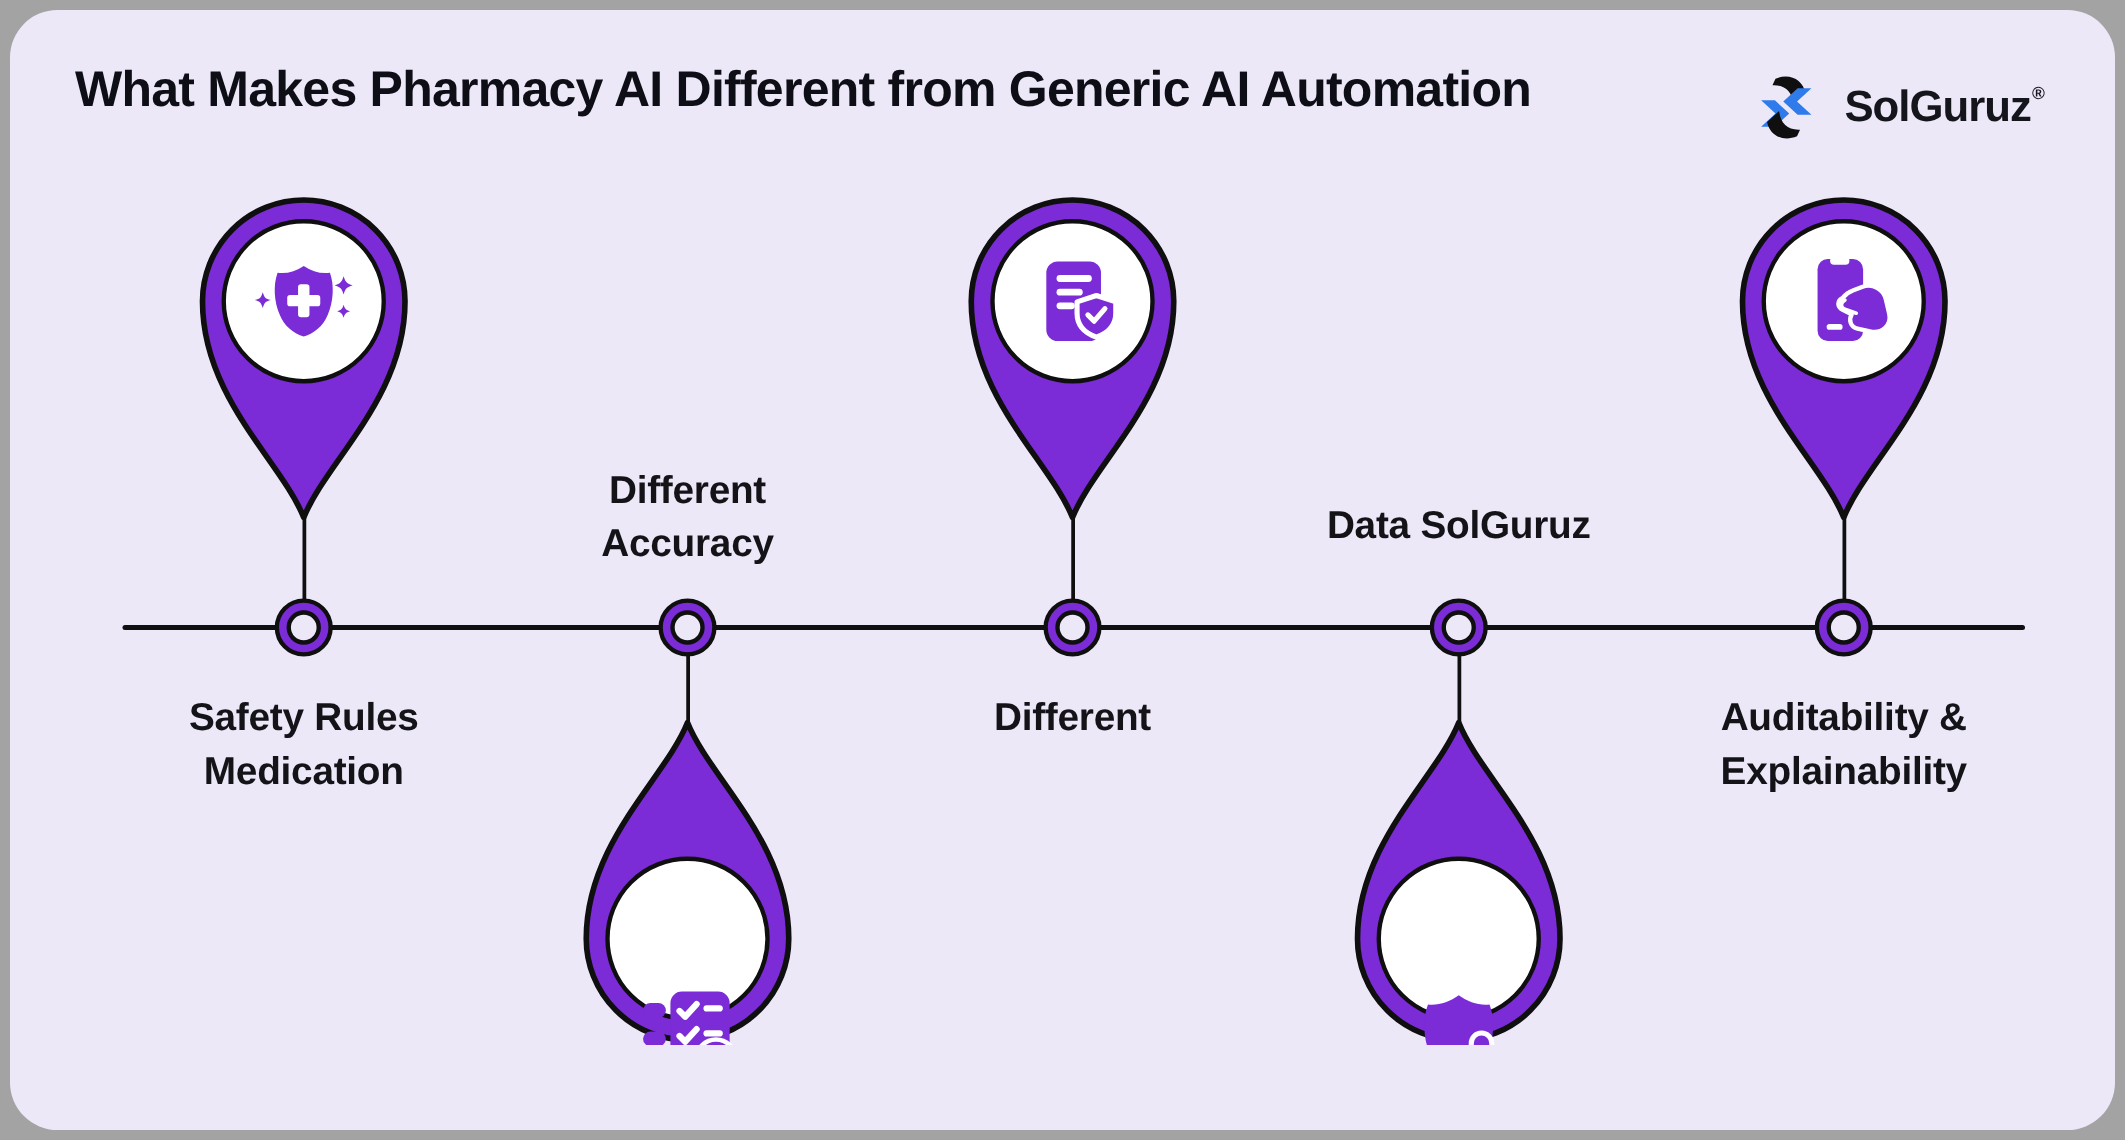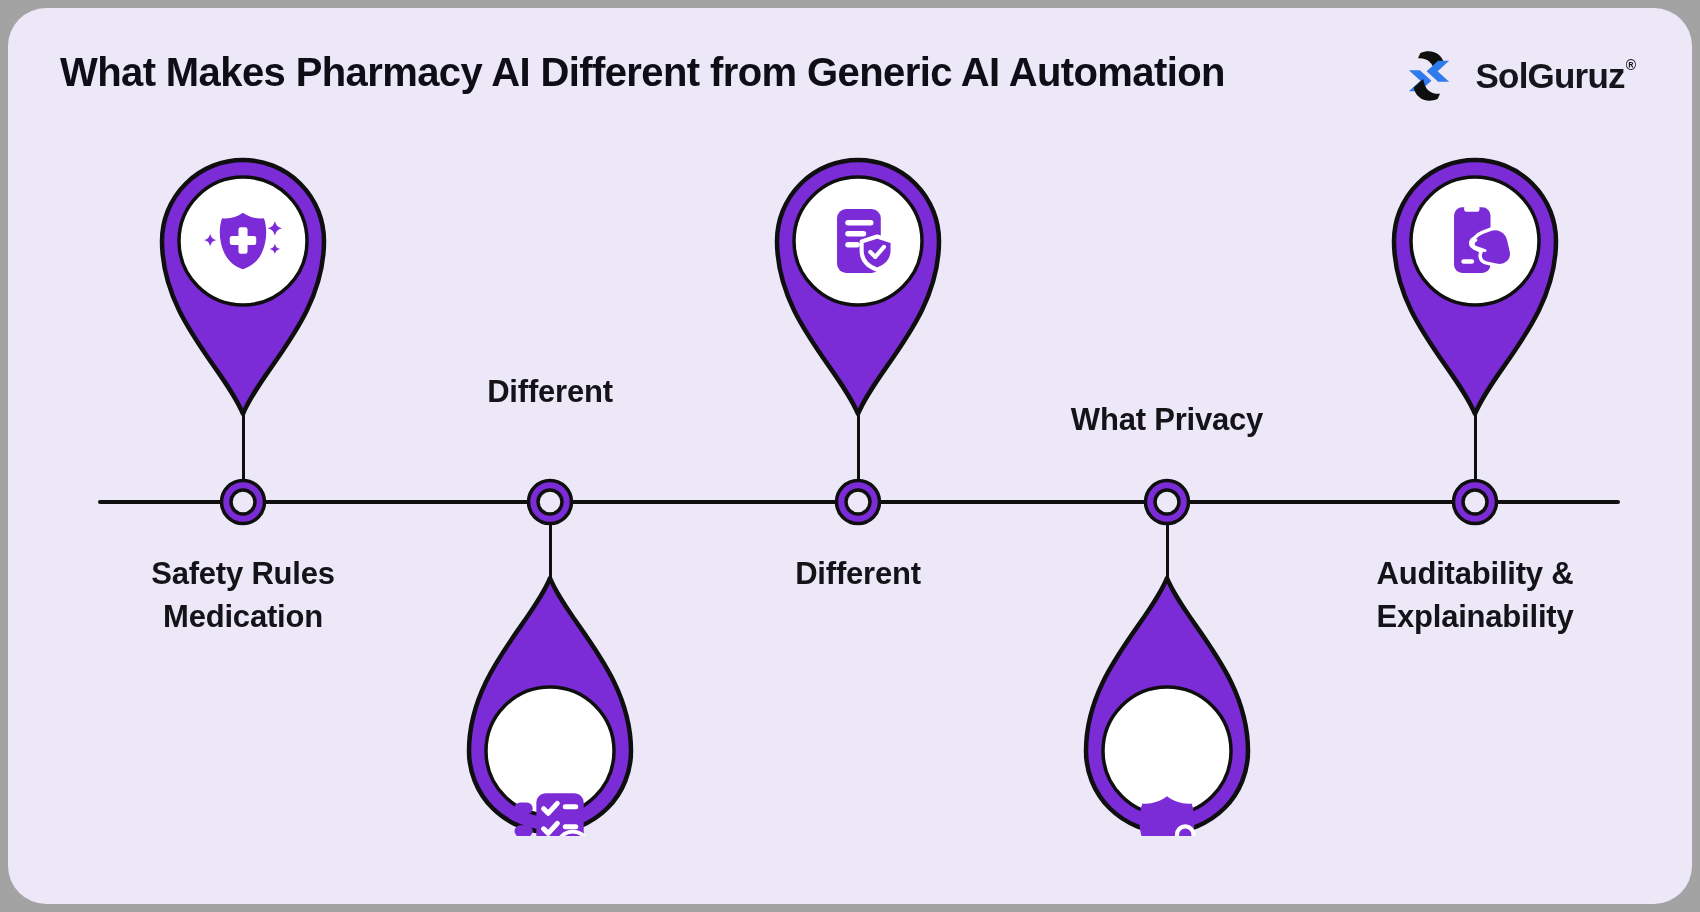--- a/index.html
+++ b/index.html
@@ -1,21 +1,21 @@
 <!DOCTYPE html>
 <html><head>
 <meta charset="utf-8">
 <style>
   html,body{margin:0;padding:0;background:#000;}
   .canvas{position:relative;width:1700px;height:912px;background:#a3a3a3;overflow:hidden;
           font-family:Liberation Sans, sans-serif;}
   .card{position:absolute;left:8px;top:8px;right:8px;bottom:8px;background:#EDE8F8;border-radius:38px;}
   .title{position:absolute;left:60px;top:50px;font-size:40px;font-weight:800;color:#0E0E16;
          letter-spacing:-0.6px;white-space:nowrap;}
-  .logo{position:absolute;right:64px;top:48px;display:flex;align-items:center;gap:24px;}
+  .logo{position:absolute;right:64px;top:58px;display:flex;align-items:center;gap:24px;}
   .logo-text{font-size:35px;font-weight:800;color:#15151C;letter-spacing:-0.8px;}
   .logo-reg{font-size:14px;font-weight:700;color:#15151C;vertical-align:super;position:relative;top:-12px;margin-left:1px;}
   .timeline-line{position:absolute;left:98px;top:500px;width:1522px;height:4px;background:#0F0F0F;border-radius:2px;}
   .item{position:absolute;top:0;width:0;height:912px;}
   .pin{position:absolute;left:-88px;width:176px;height:264px;}
   .pin-above{top:156px;}
   .pin-below{top:572px;transform:scaleY(-1);}
   .pin-below .icon-svg{transform:scaleY(-1);transform-origin:center;transform-box:fill-box;}
   .connector{position:absolute;left:-1.5px;width:3px;background:#0F0F0F;}
   .connector-above{top:412px;height:70px;}
@@ -70,20 +70,21 @@
     </svg>
     <div class="label label-below">
       <span>Safety Rules</span>
         <span>Medication</span>
     </div>
   </div>
 
   <div class="item" style="left:550px">
     <div class="label" style="top:370px">
       <span>Different</span>
+        <span>Accuracy</span>
     </div>
     <svg class="node" viewBox="0 0 52 52">
       <circle cx="26" cy="26" r="21.5" fill="#7B2CD6" stroke="#0F0F0F" stroke-width="3.5"></circle>
       <circle cx="26" cy="26" r="12" fill="#EDE8F8" stroke="#0F0F0F" stroke-width="3.5"></circle>
     </svg>
     <div class="connector connector-below"></div>
     <svg class="pin pin-below" viewBox="0 0 176 264">
       <path d="M88,258 C70,213 7,162 7,85 A81,81 0 0 1 169,85 C169,162 106,213 88,258 Z" fill="#7B2CD6" stroke="#0F0F0F" stroke-width="4.5" stroke-linejoin="round"></path>
       <circle cx="88" cy="85" r="64" fill="#FFFFFF" stroke="#0F0F0F" stroke-width="3.5"></circle>
       <svg class="icon-svg" x="47" y="44" width="82" height="82" viewBox="0 0 90 90">
@@ -121,21 +122,21 @@
       <circle cx="26" cy="26" r="21.5" fill="#7B2CD6" stroke="#0F0F0F" stroke-width="3.5"></circle>
       <circle cx="26" cy="26" r="12" fill="#EDE8F8" stroke="#0F0F0F" stroke-width="3.5"></circle>
     </svg>
     <div class="label label-below">
       <span>Different</span>
     </div>
   </div>
 
   <div class="item" style="left:1167px">
     <div class="label" style="top:398px">
-      <span>What Privacy</span>
+      <span>Data SolGuruz</span>
         <span></span>
     </div>
     <svg class="node" viewBox="0 0 52 52">
       <circle cx="26" cy="26" r="21.5" fill="#7B2CD6" stroke="#0F0F0F" stroke-width="3.5"></circle>
       <circle cx="26" cy="26" r="12" fill="#EDE8F8" stroke="#0F0F0F" stroke-width="3.5"></circle>
     </svg>
     <div class="connector connector-below"></div>
     <svg class="pin pin-below" viewBox="0 0 176 264">
       <path d="M88,258 C70,213 7,162 7,85 A81,81 0 0 1 169,85 C169,162 106,213 88,258 Z" fill="#7B2CD6" stroke="#0F0F0F" stroke-width="4.5" stroke-linejoin="round"></path>
       <circle cx="88" cy="85" r="64" fill="#FFFFFF" stroke="#0F0F0F" stroke-width="3.5"></circle>

